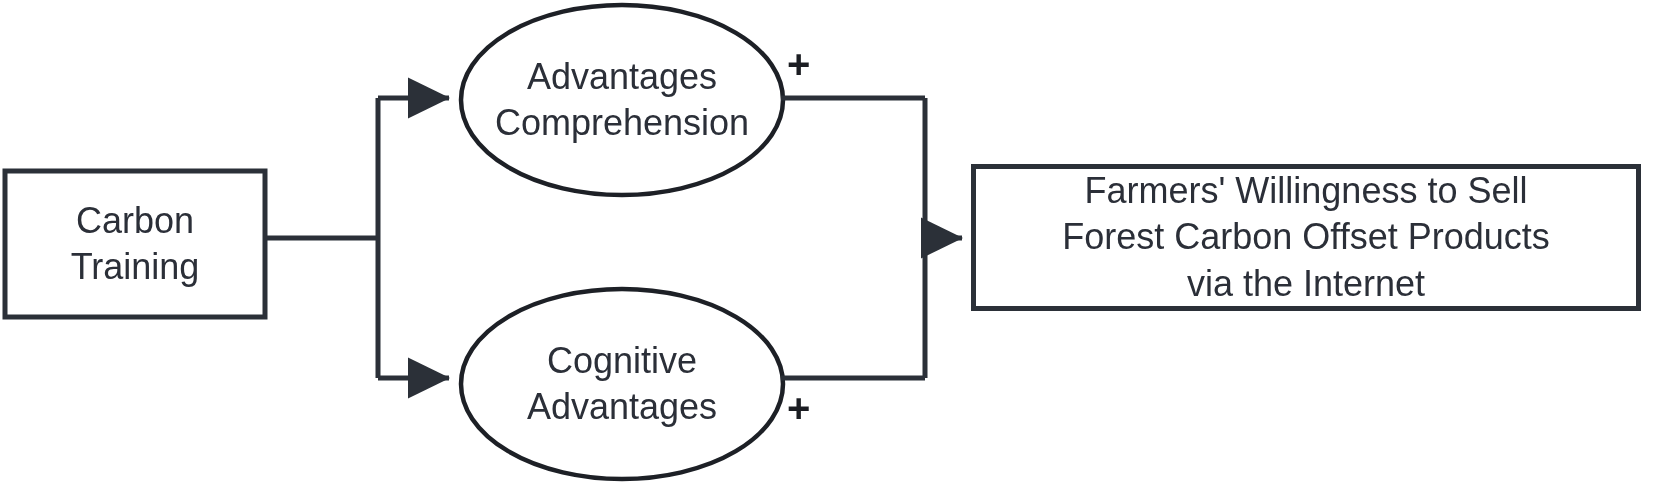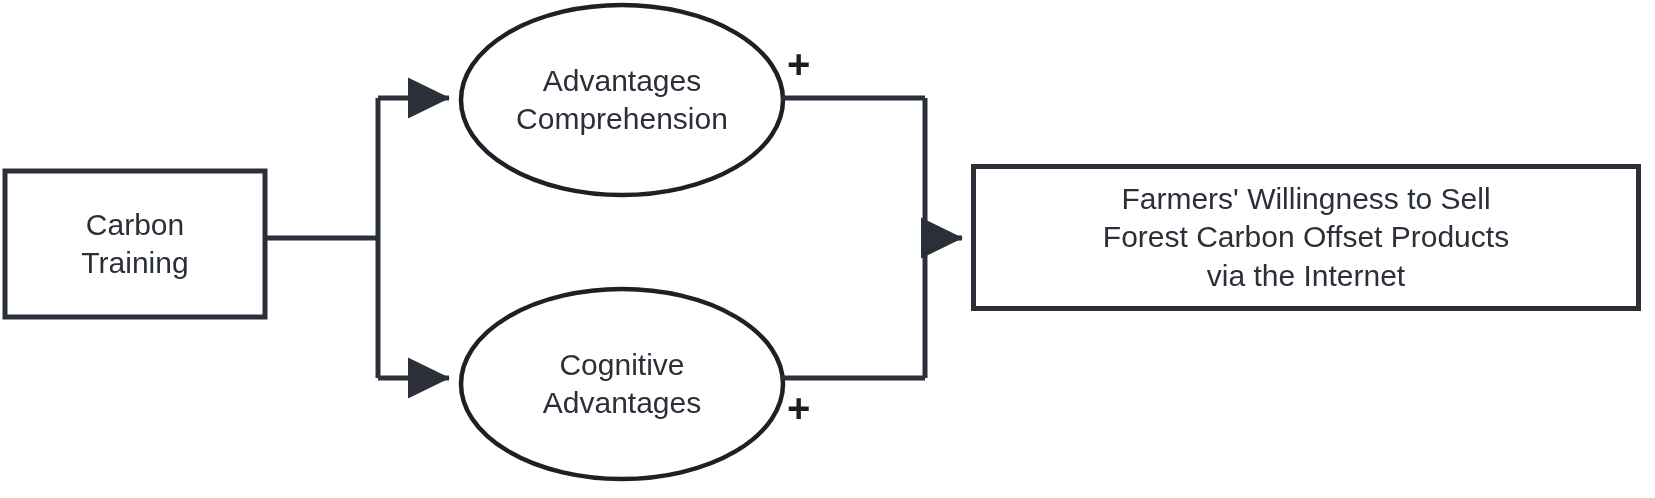--- a/index.html
+++ b/index.html
@@ -25,21 +25,21 @@
     height: 498px;
   }
   .node-label {
     position: absolute;
     display: flex;
     align-items: center;
     justify-content: center;
     text-align: center;
     color: #2b2f38;
     font-family: "Liberation Sans", sans-serif;
-    font-size: 30px;
+    font-size: 36px;
     line-height: 1.28;
     white-space: pre-line;
     pointer-events: none;
   }
   .plus-sign {
     position: absolute;
     color: #1b1d22;
     font-family: "Liberation Sans", sans-serif;
     font-size: 40px;
     font-weight: bold;

